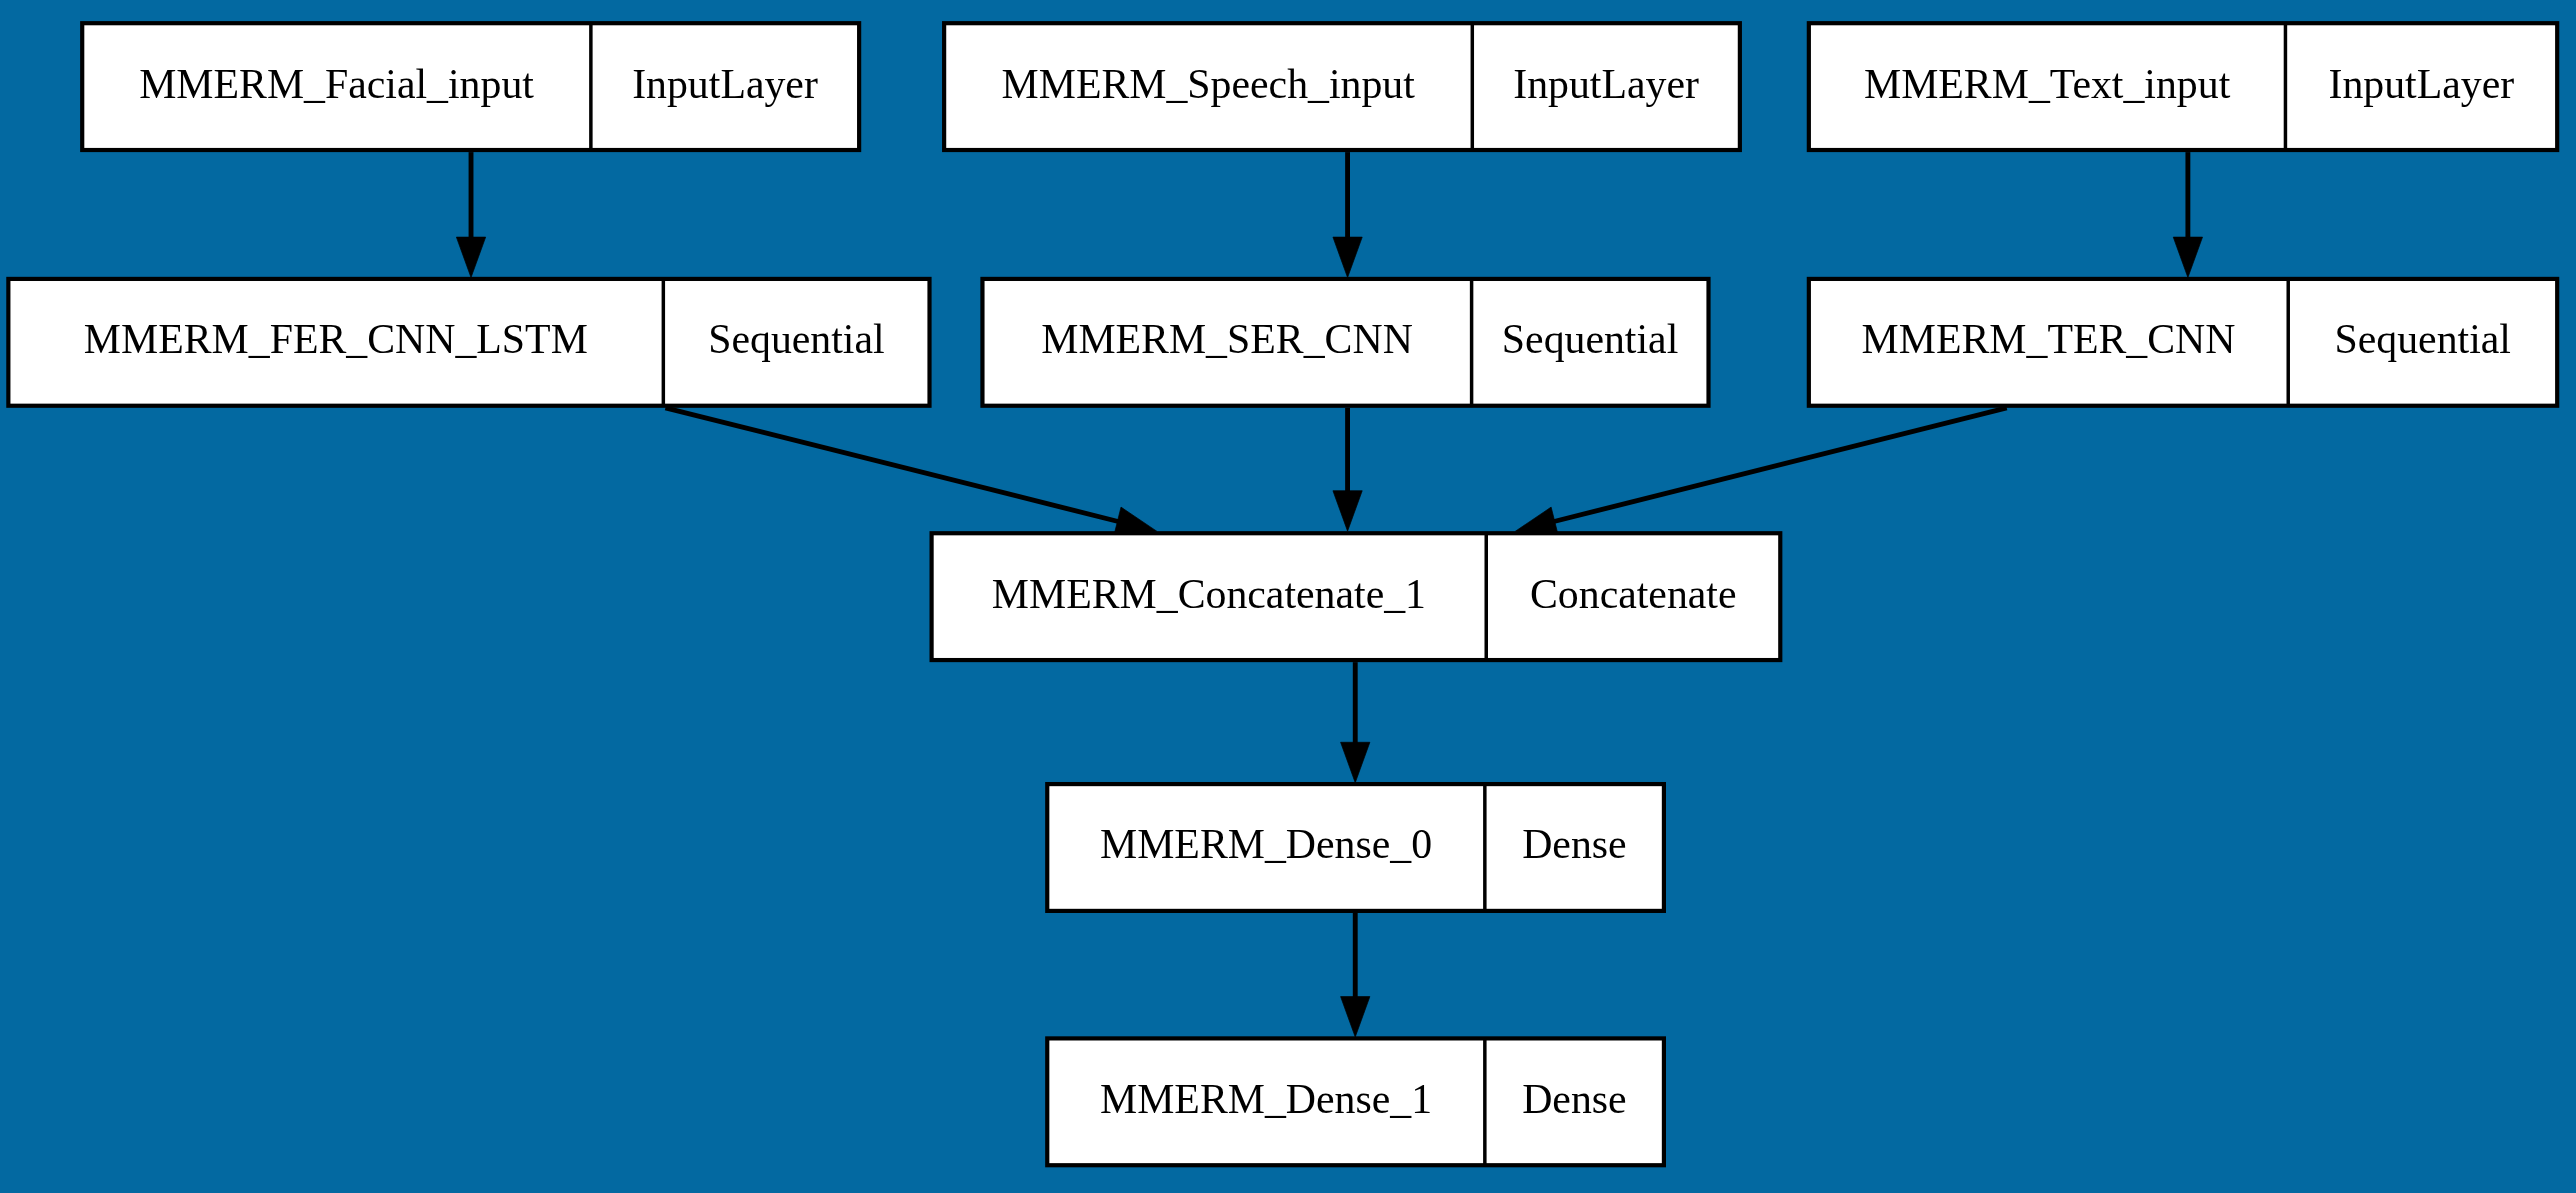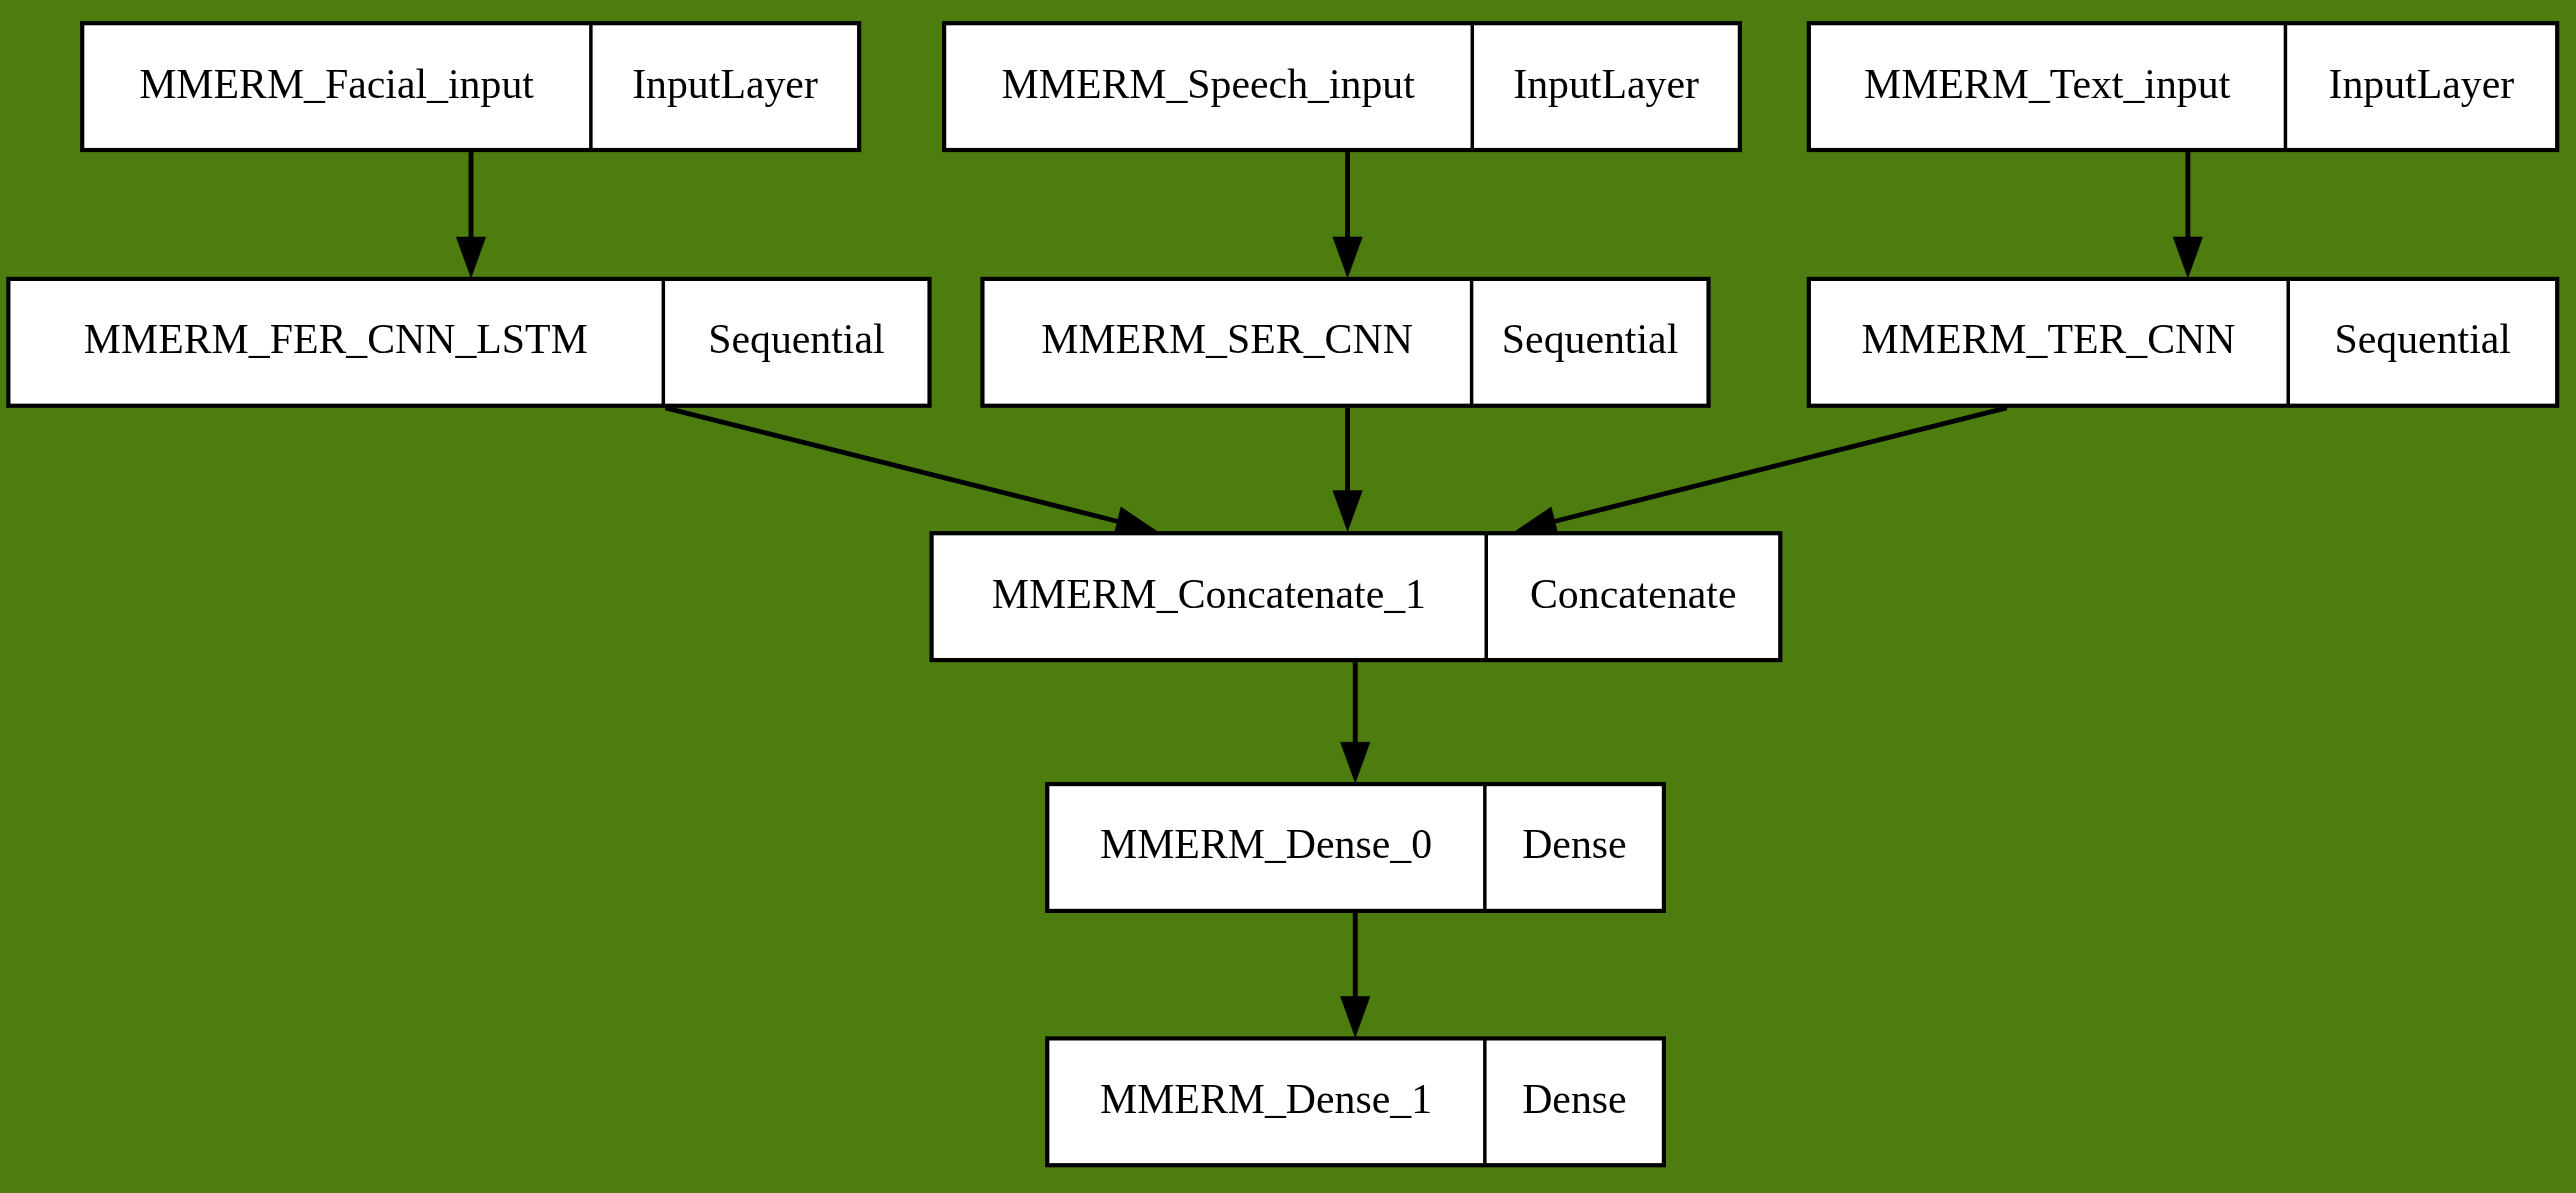--- a/index.html
+++ b/index.html
@@ -10,21 +10,21 @@
   body {
     width: 2576px;
     height: 1194px;
     font-family: "Liberation Serif", "DejaVu Serif", serif;
     overflow: hidden;
   }
   #graph-root {
     position: relative;
     width: 2576px;
     height: 1194px;
-    background: #4d7c0f;
+    background: #0369a1;
   }
   svg#graph-canvas {
     position: absolute;
     top: 0;
     left: 0;
     width: 2576px;
     height: 1194px;
     display: block;
   }
   .node-rect {

